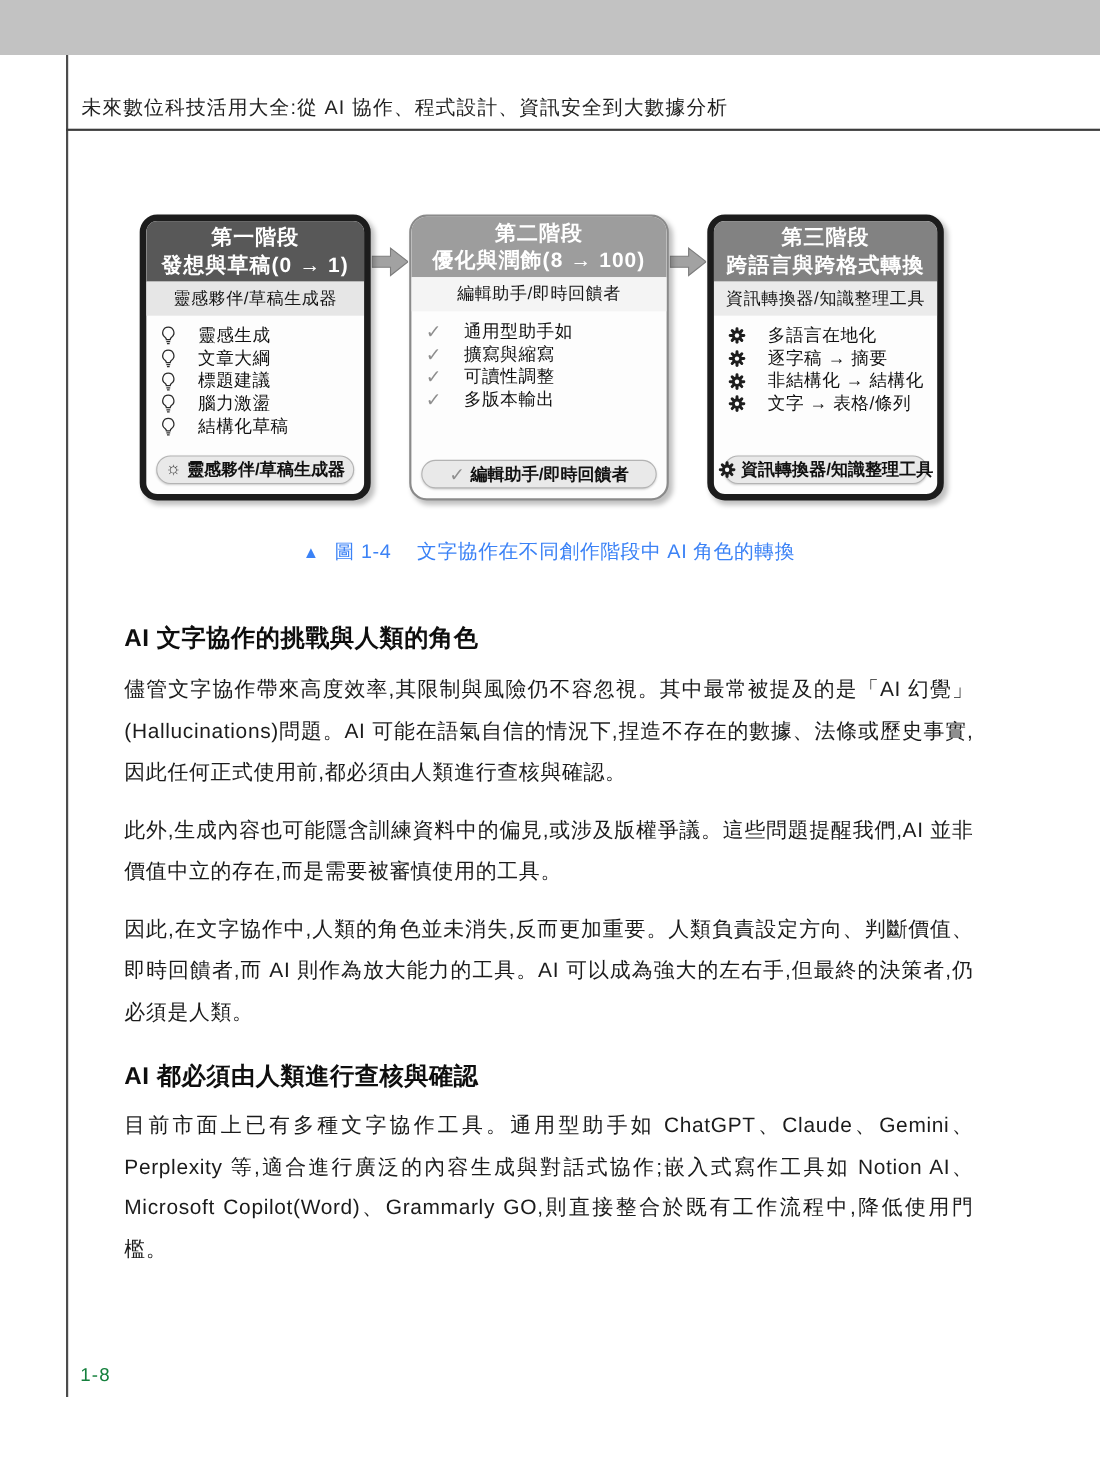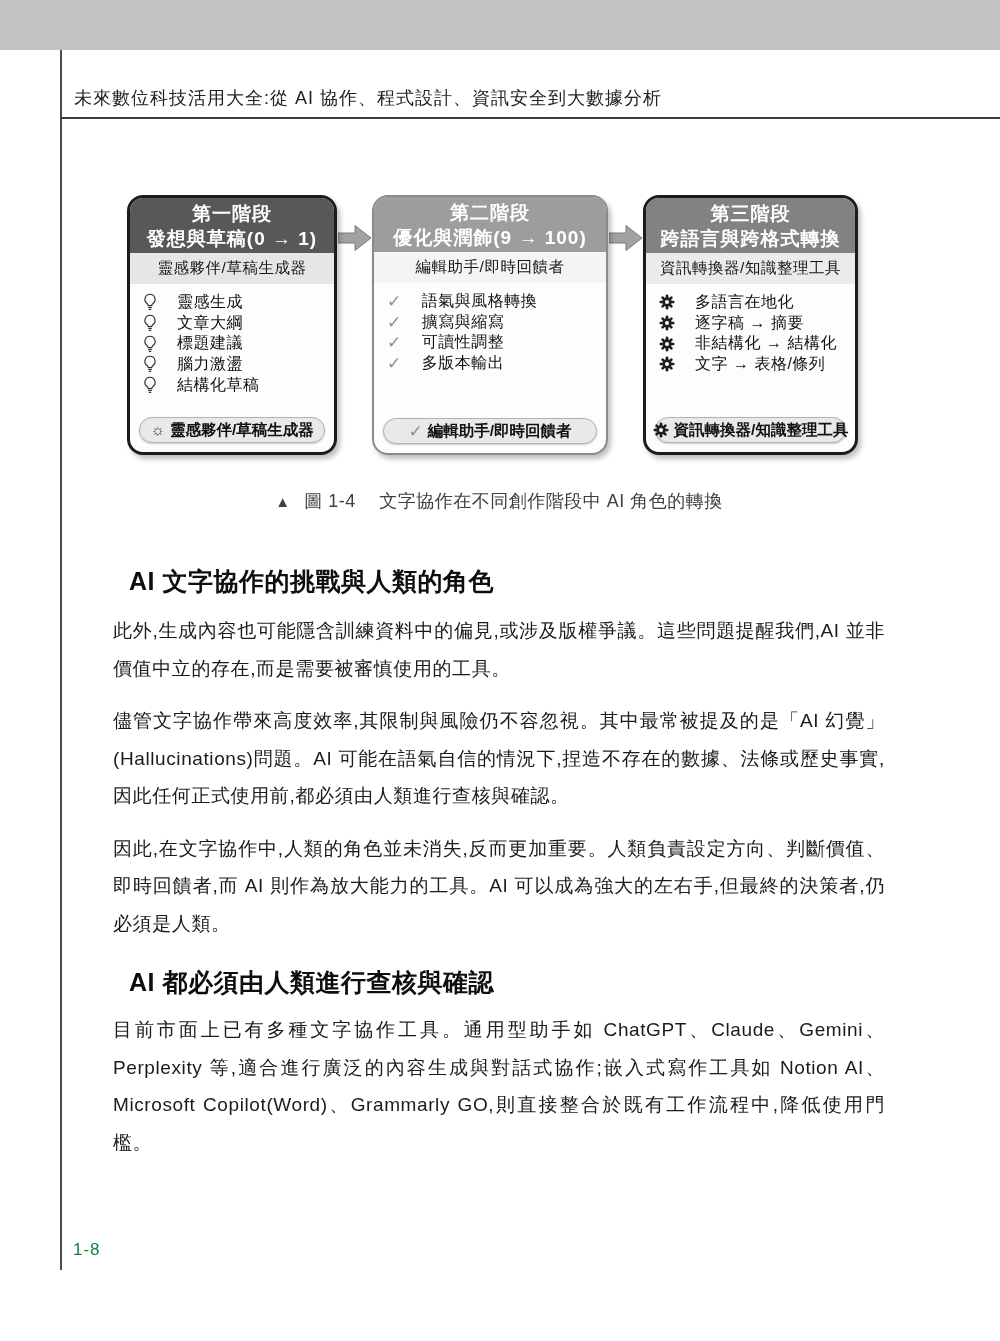--- a/index.html
+++ b/index.html
@@ -11,41 +11,41 @@
   .top-bar { position:absolute; left:0; top:0; width:1000px; height:50px; }
   .v-rule  { position:absolute; left:60px; top:50px; bottom:0; width:2px; background:#4c4c4c; }
   .h-rule  { position:absolute; left:60px; right:0; top:117px; height:2px; background:#3c3c3c; }
 
   .running-header { position:absolute; left:74px; top:86px; font-size:18px; letter-spacing:1px; color:#222; white-space:nowrap; }
 
   .content { position:absolute; left:113px; top:115px; width:772px; }
 
   
   .figure-row { display:flex; align-items:flex-start; margin:80px 0 0 14px; width:731px; }
-  .stage { position:relative; height:260px; background:#fdfdfd; border:3px solid #c4b5fd; border-radius:16px; box-shadow:3px 4px 5px rgba(0,0,0,.25); overflow:hidden; flex:none; }
+  .stage { position:relative; height:260px; background:#fdfdfd; border:6px solid #c4b5fd; border-radius:16px; box-shadow:3px 4px 5px rgba(0,0,0,.25); overflow:hidden; flex:none; }
   .stage-0 { width:210px; }
   .stage-1 { width:236px; border-width:2.5px; }
   .stage-2 { width:215px; }
   .stage-header { height:55px; display:flex; flex-direction:column; align-items:center; justify-content:center; color:#ffffff; font-weight:bold; font-size:19px; line-height:25px; letter-spacing:1px; }
   .stage-sub { height:31px; display:flex; align-items:center; justify-content:center; font-size:15.5px; letter-spacing:0.5px; color:#161616; }
   .stage-list { list-style:none; margin:8px 0 0; padding:0 4px 0 13px; }
   .stage-list li { display:flex; align-items:center; gap:20px; height:20.7px; font-size:16px; letter-spacing:0.5px; color:#111; white-space:nowrap; }
   .ic { display:inline-flex; align-items:center; justify-content:center; flex:none; }
   .check-glyph { color:#8e8e8e; font-weight:bold; font-size:17px; line-height:1; }
   .sun-glyph { color:#3a3a3a; font-size:16px; line-height:1; }
   .stage-pill { position:absolute; left:9px; right:9px; bottom:9px; height:26px; border-radius:14px; background:#e9e9e9; border:1px solid #b3b3b3; box-shadow:0 1px 2px rgba(0,0,0,.2); display:flex; align-items:center; justify-content:center; gap:5px; font-size:15.5px; font-weight:bold; color:#111; white-space:nowrap; }
   .flow-arrow { flex:none; margin-top:28px; width:35px; display:flex; justify-content:center; }
 
   
-  .caption { margin-top:34px; text-align:center; font-size:18px; color:#404040; letter-spacing:0.5px; }
+  .caption { margin-top:34px; text-align:center; font-size:18px; color:#3b82f6; letter-spacing:0.5px; }
   .cap-marker { font-size:15px; margin-right:8px; }
   .cap-label { margin-right:18px; }
 
   
-  h1 { font-size:25px; font-weight:bold; color:#0e0e0e; letter-spacing:0.5px; margin:52px 16px 14px; }
+  h1 { font-size:22px; font-weight:bold; color:#0e0e0e; letter-spacing:0.5px; margin:52px 0 14px; }
   h1.second { margin-top:24px; margin-bottom:12px; }
   .content p { font-size:19px; line-height:37.5px; letter-spacing:0.6px; text-align:justify; margin:0 0 15px; color:#1b1b1b; }
 
   .page-number { position:absolute; left:73px; top:1240px; font-size:17px; letter-spacing:1px; color:#15803d; }
 </style>
 </head>
 <body>
 
 <div class="page">
 
@@ -124,27 +124,27 @@
 
       <div class="flow-arrow">
         <svg width="33" height="30" viewBox="0 0 33 30">
             <path d="M0 10 L17 10 L17 2.5 L33 15 L17 27.5 L17 20 L0 20 Z" stroke-width="1" style="fill: rgb(162, 162, 162); stroke: rgb(125, 125, 125);"></path>
           </svg>
       </div>
 
       <div class="stage stage-1" style="border-color: rgb(138, 138, 138);">
         <div class="stage-header" style="background: rgb(157, 157, 157);">
           <div>第二階段</div>
-          <div>優化與潤飾(9 → 100)</div>
+          <div>優化與潤飾(8 → 100)</div>
         </div>
         <div class="stage-sub" style="background: rgb(244, 244, 244);">編輯助手/即時回饋者</div>
         <ul class="stage-list">
           <li>
             <span class="ic check-glyph">✓</span>
-            <span>語氣與風格轉換</span>
+            <span>通用型助手如</span>
           </li>
           <li>
             <span class="ic check-glyph">✓</span>
             <span>擴寫與縮寫</span>
           </li>
           <li>
             <span class="ic check-glyph">✓</span>
             <span>可讀性調整</span>
           </li>
           <li>
@@ -251,22 +251,22 @@
 
     </div>
 
     <div class="caption">
       <span class="cap-marker">▲</span>
       <span class="cap-label">圖 1-4</span>
       <span class="cap-text">文字協作在不同創作階段中 AI 角色的轉換</span>
     </div>
 
     <h1>AI 文字協作的挑戰與人類的角色</h1>
+    <p>儘管文字協作帶來高度效率,其限制與風險仍不容忽視。其中最常被提及的是「AI 幻覺」(Hallucinations)問題。AI 可能在語氣自信的情況下,捏造不存在的數據、法條或歷史事實,因此任何正式使用前,都必須由人類進行查核與確認。</p>
     <p>此外,生成內容也可能隱含訓練資料中的偏見,或涉及版權爭議。這些問題提醒我們,AI 並非價值中立的存在,而是需要被審慎使用的工具。</p>
-    <p>儘管文字協作帶來高度效率,其限制與風險仍不容忽視。其中最常被提及的是「AI 幻覺」(Hallucinations)問題。AI 可能在語氣自信的情況下,捏造不存在的數據、法條或歷史事實,因此任何正式使用前,都必須由人類進行查核與確認。</p>
     <p>因此,在文字協作中,人類的角色並未消失,反而更加重要。人類負責設定方向、判斷價值、即時回饋者,而 AI 則作為放大能力的工具。AI 可以成為強大的左右手,但最終的決策者,仍必須是人類。</p>
 
     <h1 class="second">AI 都必須由人類進行查核與確認</h1>
     <p>目前市面上已有多種文字協作工具。通用型助手如 ChatGPT、Claude、Gemini、Perplexity 等,適合進行廣泛的內容生成與對話式協作;嵌入式寫作工具如 Notion AI、Microsoft Copilot(Word)、Grammarly GO,則直接整合於既有工作流程中,降低使用門檻。</p>
 
   </div>
 
   <div class="page-number">1-8</div>
 
 </div>

